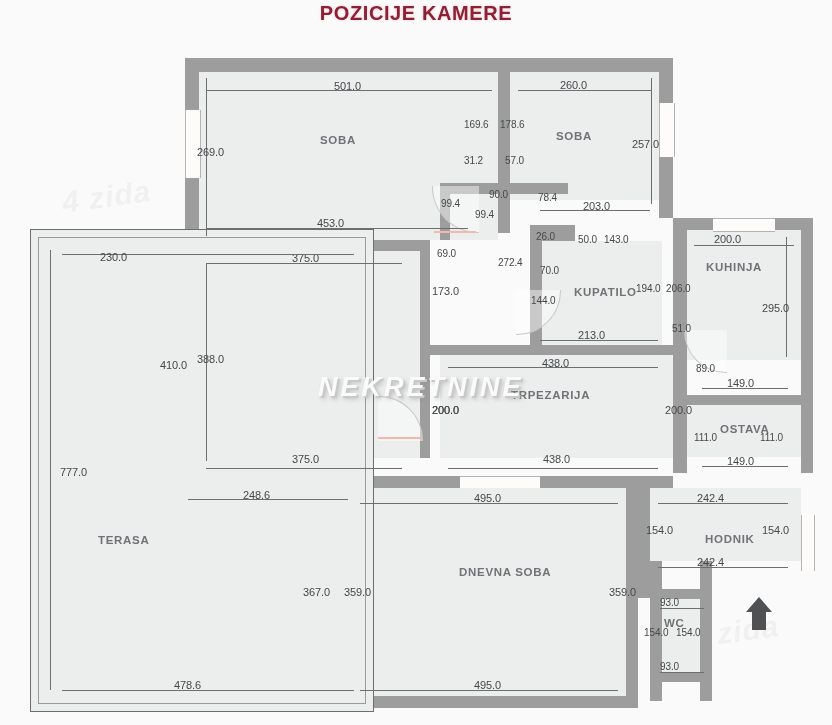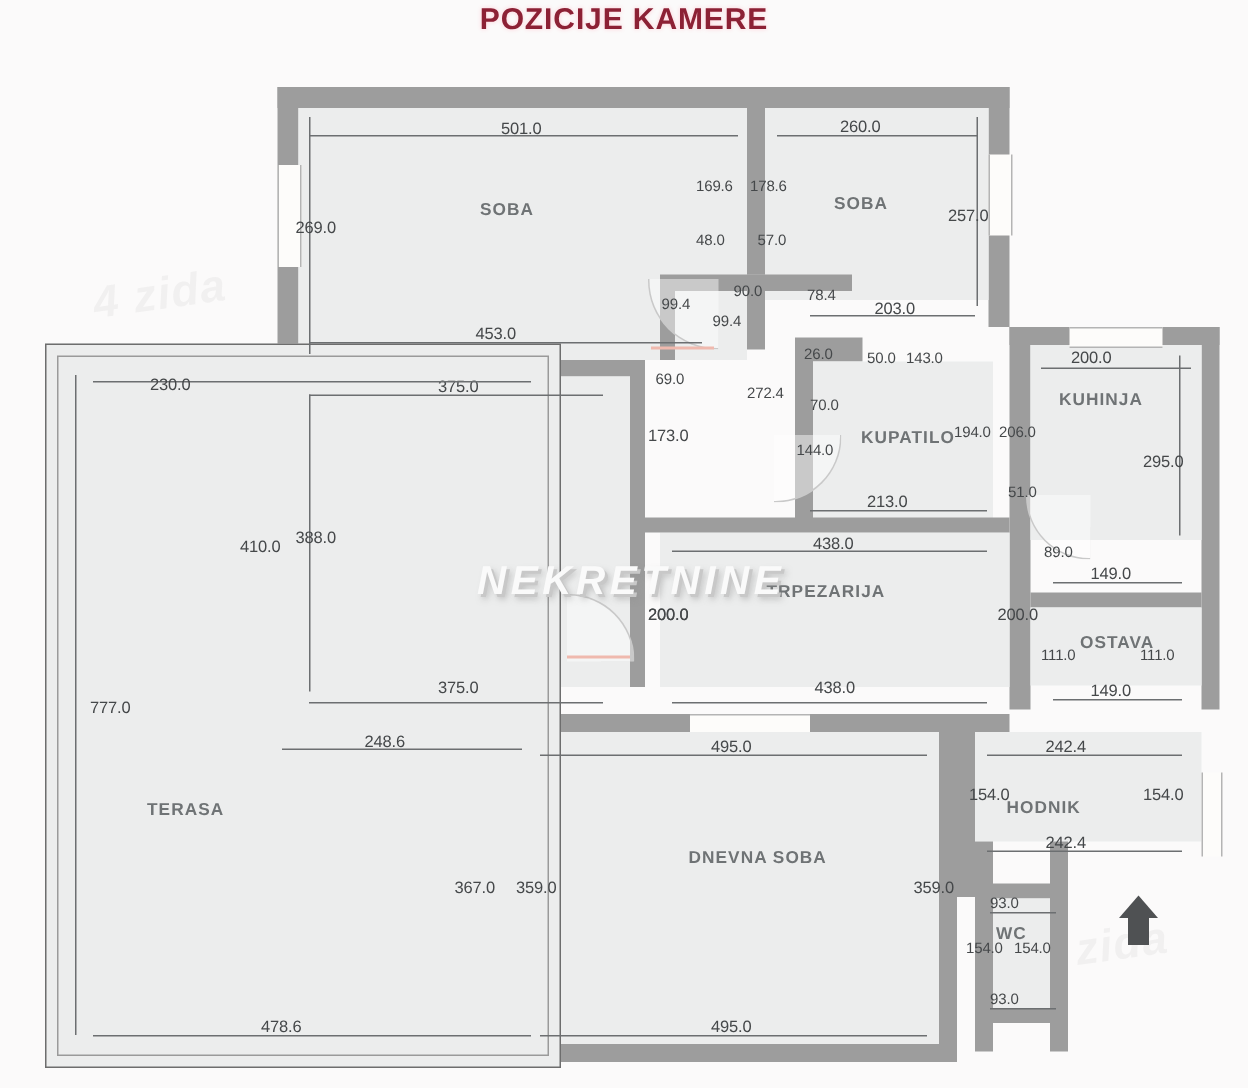--- a/index.html
+++ b/index.html
@@ -131,21 +131,21 @@
   <div class="wall" style="left:338px;top:488px;width:14px;height:220px;"></div>
   <div class="wall" style="left:338px;top:696px;width:300px;height:12px;"></div>
   <div class="wall" style="left:626px;top:488px;width:12px;height:220px;"></div>
   <div class="room" style="left:352px;top:488px;width:274px;height:208px;"></div>
   <div class="rname" style="left:459px;top:566px;">DNEVNA SOBA</div>
   <div class="winv" style="left:338px;top:508px;width:14px;height:60px;"></div>
   <div class="winv" style="left:338px;top:608px;width:14px;height:52px;"></div>
 
   <div class="wall" style="left:638px;top:488px;width:12px;height:110px;"></div>
   <div class="room" style="left:650px;top:488px;width:151px;height:73px;"></div>
-  <div class="rname" style="left:671px;top:533px;">HODNIK</div>
+  <div class="rname" style="left:705px;top:533px;">HODNIK</div>
   <div class="winv" style="left:801px;top:515px;width:12px;height:56px;"></div>
 
   <div class="wall" style="left:650px;top:561px;width:12px;height:140px;"></div>
   <div class="wall" style="left:650px;top:589px;width:62px;height:10px;"></div>
   <div class="wall" style="left:650px;top:672px;width:62px;height:10px;"></div>
   <div class="wall" style="left:700px;top:561px;width:12px;height:140px;"></div>
   <div class="room" style="left:662px;top:599px;width:38px;height:73px;"></div>
   <div class="rname" style="left:664px;top:617px;">WC</div>
 
   <div>
@@ -166,21 +166,21 @@
 
   <div class="dimline h" style="left:518px;top:90px;width:134px;"></div>
   <div class="dim" style="left:560px;top:79px;">260.0</div>
   <div class="dimline v" style="left:651px;top:78px;height:126px;"></div>
   <div class="dim" style="left:632px;top:138px;">257.0</div>
   <div class="dimline h" style="left:540px;top:210px;width:110px;"></div>
   <div class="dim" style="left:583px;top:200px;">203.0</div>
   <div class="dim sm" style="left:464px;top:119px;">169.6</div>
   <div class="dim sm" style="left:500px;top:119px;">178.6</div>
 
-  <div class="dim sm" style="left:464px;top:155px;">48.0</div>
+  <div class="dim sm" style="left:464px;top:155px;">31.2</div>
   <div class="dim sm" style="left:505px;top:155px;">57.0</div>
   <div class="dim sm" style="left:489px;top:189px;">90.0</div>
   <div class="dim sm" style="left:538px;top:192px;">78.4</div>
   <div class="dim sm" style="left:441px;top:198px;">99.4</div>
   <div class="dim sm" style="left:475px;top:209px;">99.4</div>
 
   <div class="dim sm" style="left:536px;top:231px;">26.0</div>
   <div class="dim sm" style="left:578px;top:234px;">50.0</div>
   <div class="dim sm" style="left:604px;top:234px;">143.0</div>
   <div class="dim sm" style="left:498px;top:257px;">272.4</div>

